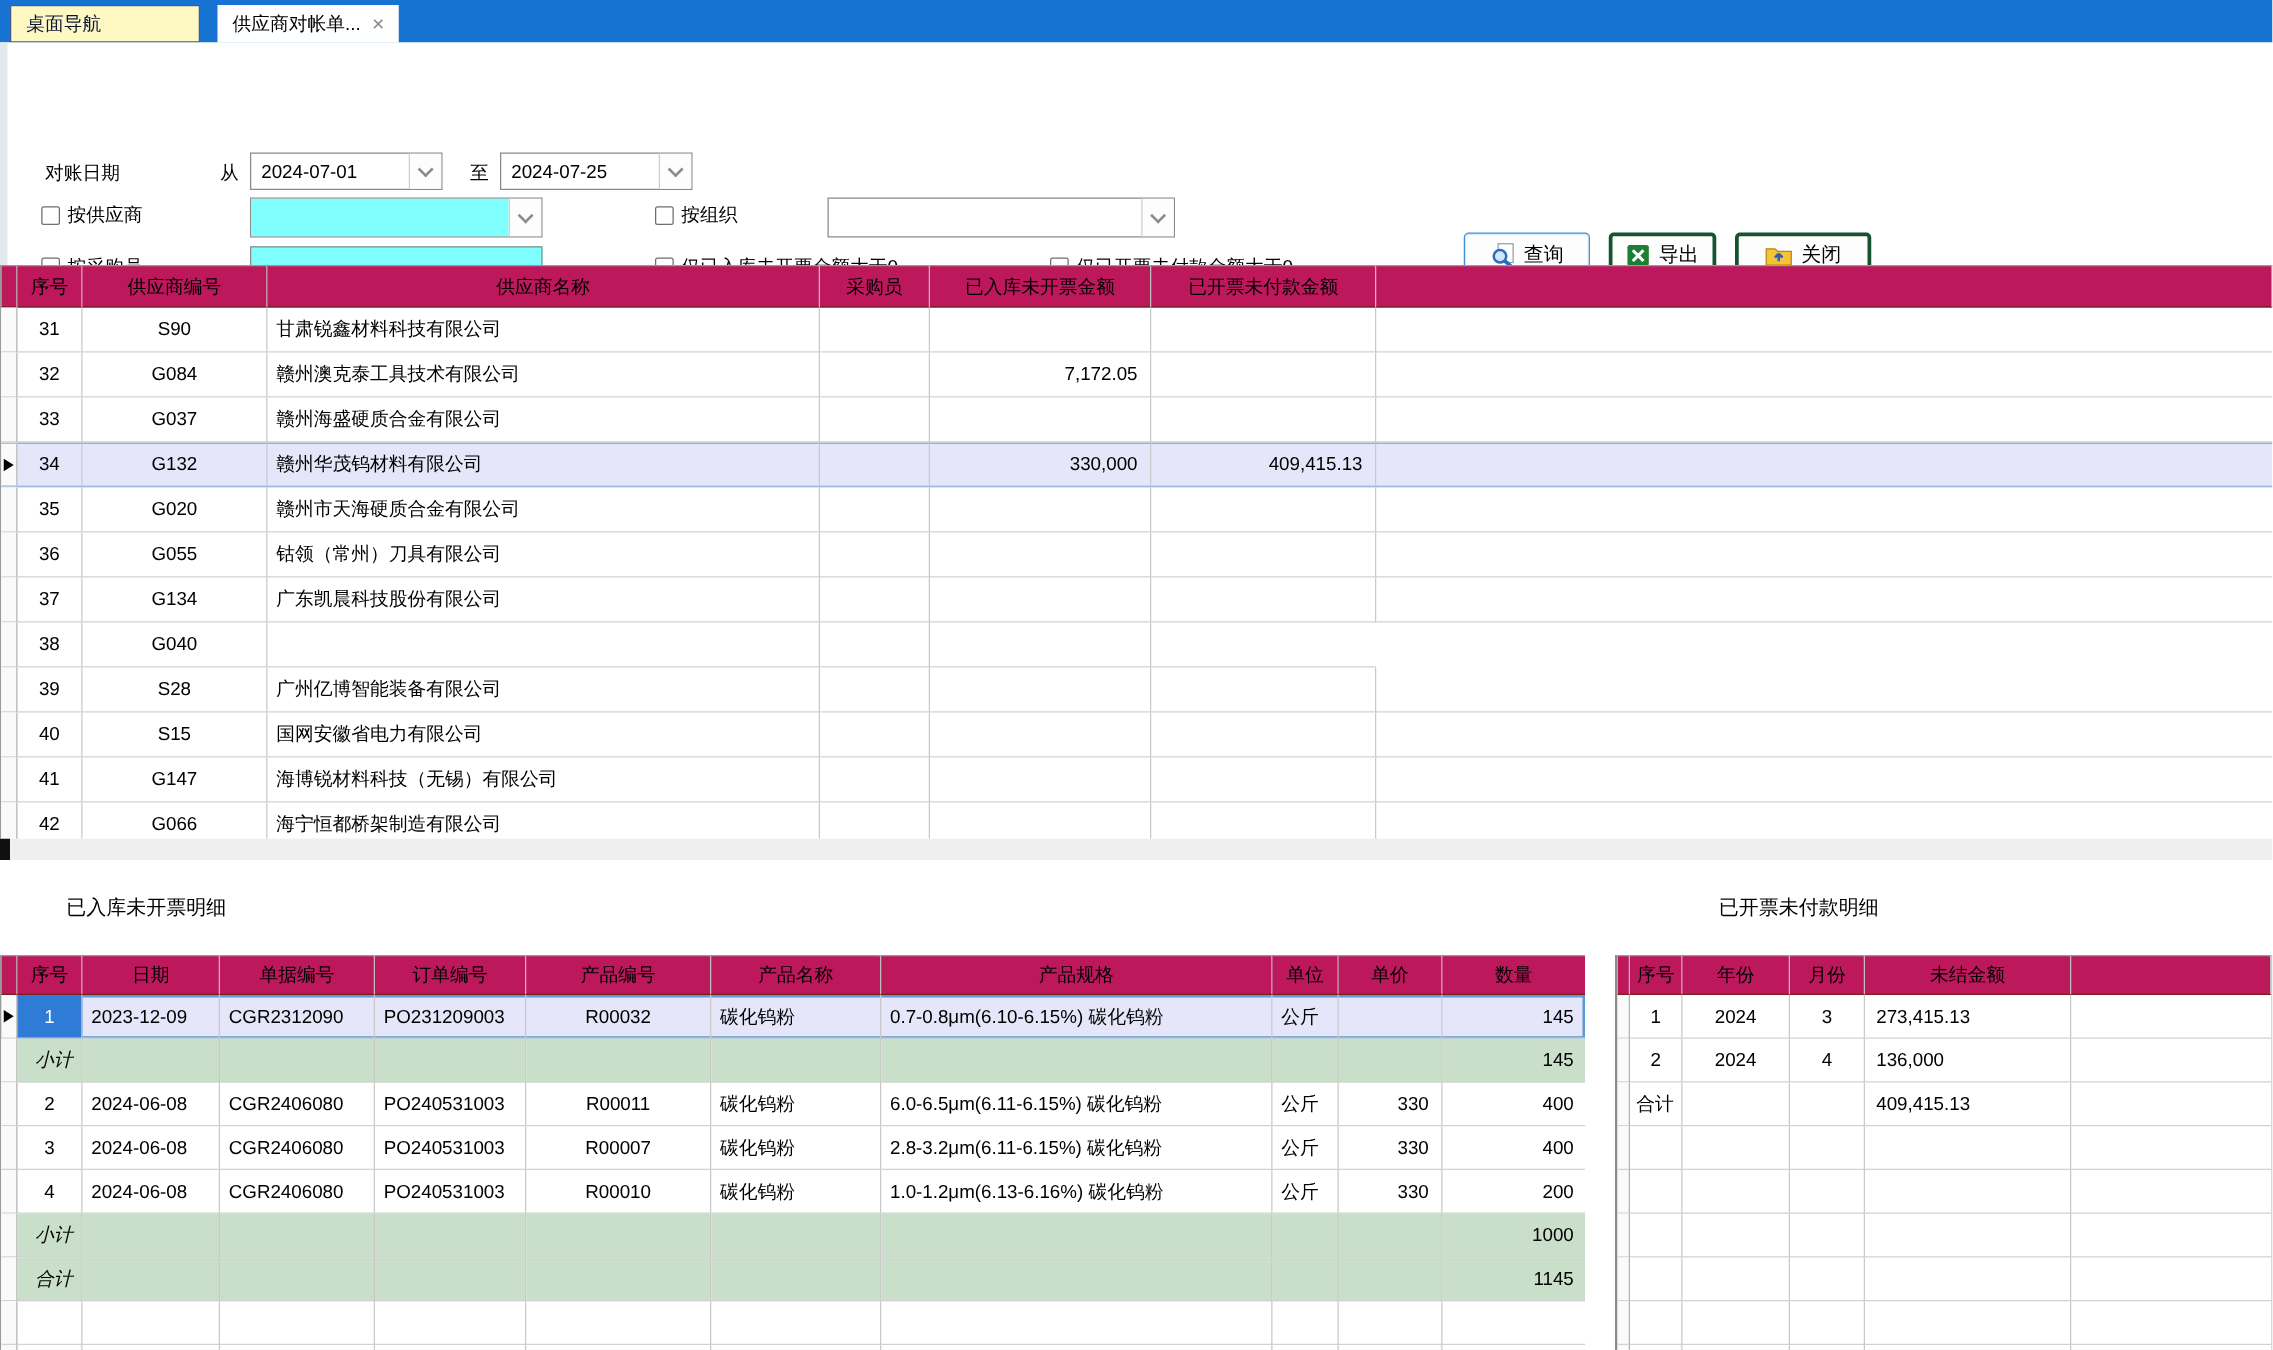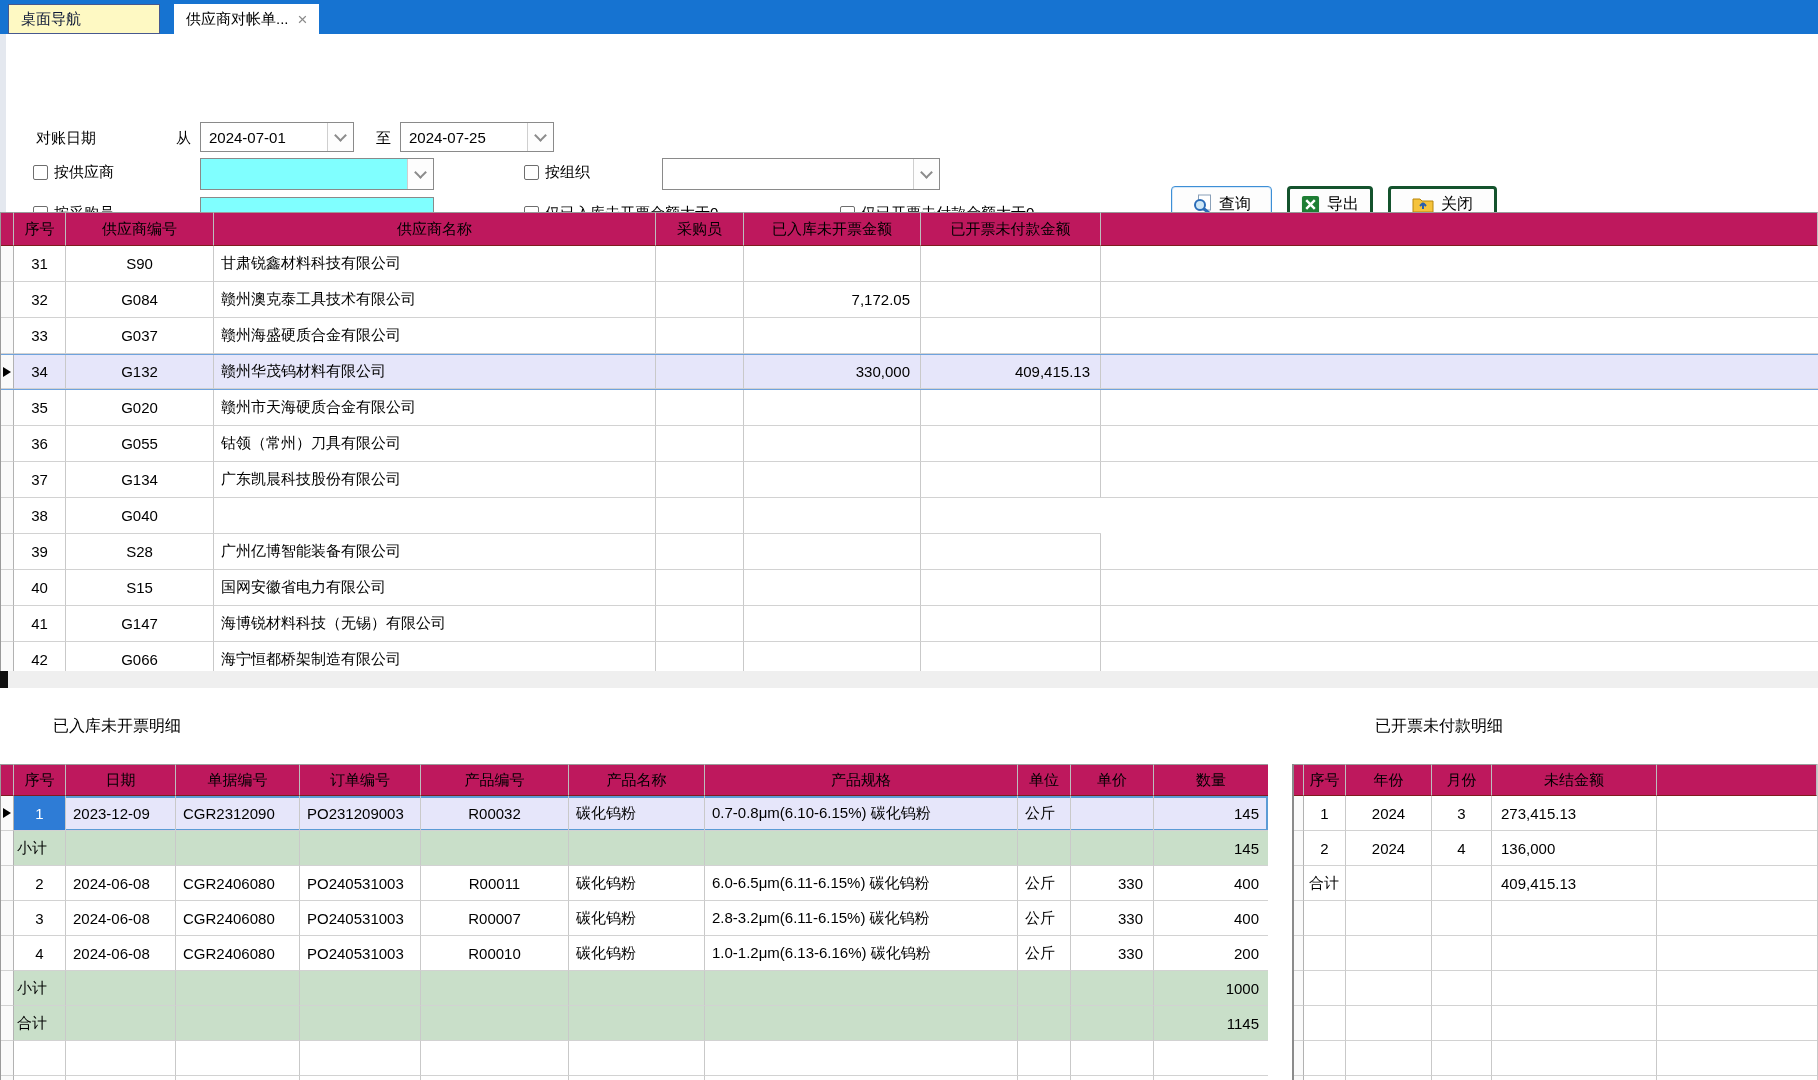--- a/index.html
+++ b/index.html
@@ -54,21 +54,21 @@
   
   .hstrip{position:absolute;left:0;top:671px;width:1818px;height:17px;background:#efefef;}
   .hstrip .caret{position:absolute;left:0;top:0;width:8px;height:17px;background:#101010;}
   
   .sec-label{position:absolute;font-size:16px;white-space:nowrap;}
   
   .dettable{position:absolute;left:0;top:764px;width:1268px;height:316px;overflow:hidden;border-left:1px solid #9a9a9a;}
   .dettable .grid-row{grid-template-columns:var(--det-cols);height:35px;}
   .dettable .grid-row.header{height:32px;}
   .dettable .grid-row.subtotal .cell:not(.gutter){background:var(--subtotal-green);}
-  .dettable .grid-row.subtotal .no-cell{justify-content:flex-start;padding-left:3px;}
+  .dettable .grid-row.subtotal .no-cell{justify-content:flex-start;padding-left:14px;font-style:italic;}
   .dettable .grid-row.selected{background:var(--selection-lavender);box-shadow:inset 0 0 0 2px #5b9bd5;}
   .dettable .grid-row.selected .no-cell{background:var(--selection-blue);color:#fff;}
   
   .invtable{position:absolute;left:1292px;top:764px;width:526px;height:316px;overflow:hidden;border-left:2px solid #8a8a8a;border-right:1px solid #c9c9c9;}
   .invtable .grid-row{grid-template-columns:var(--inv-cols);height:35px;}
   .invtable .grid-row.header{height:32px;}
   .invtable .amount{justify-content:flex-start;padding-left:9px;}
   .invtable .grid-row.total .no-cell{justify-content:flex-start;padding-left:5px;}
 </style>
 </head>

